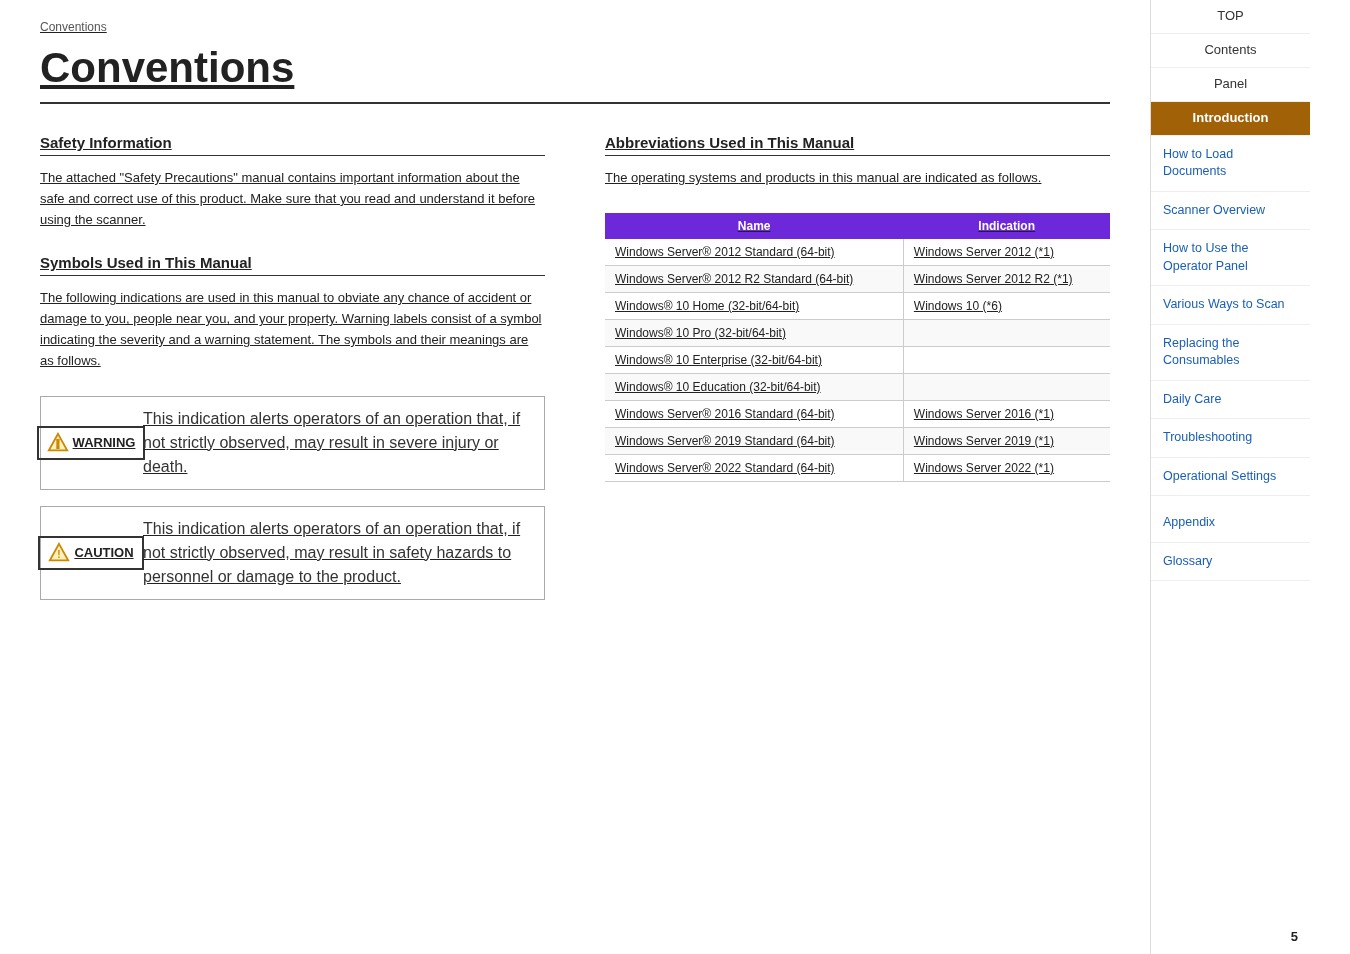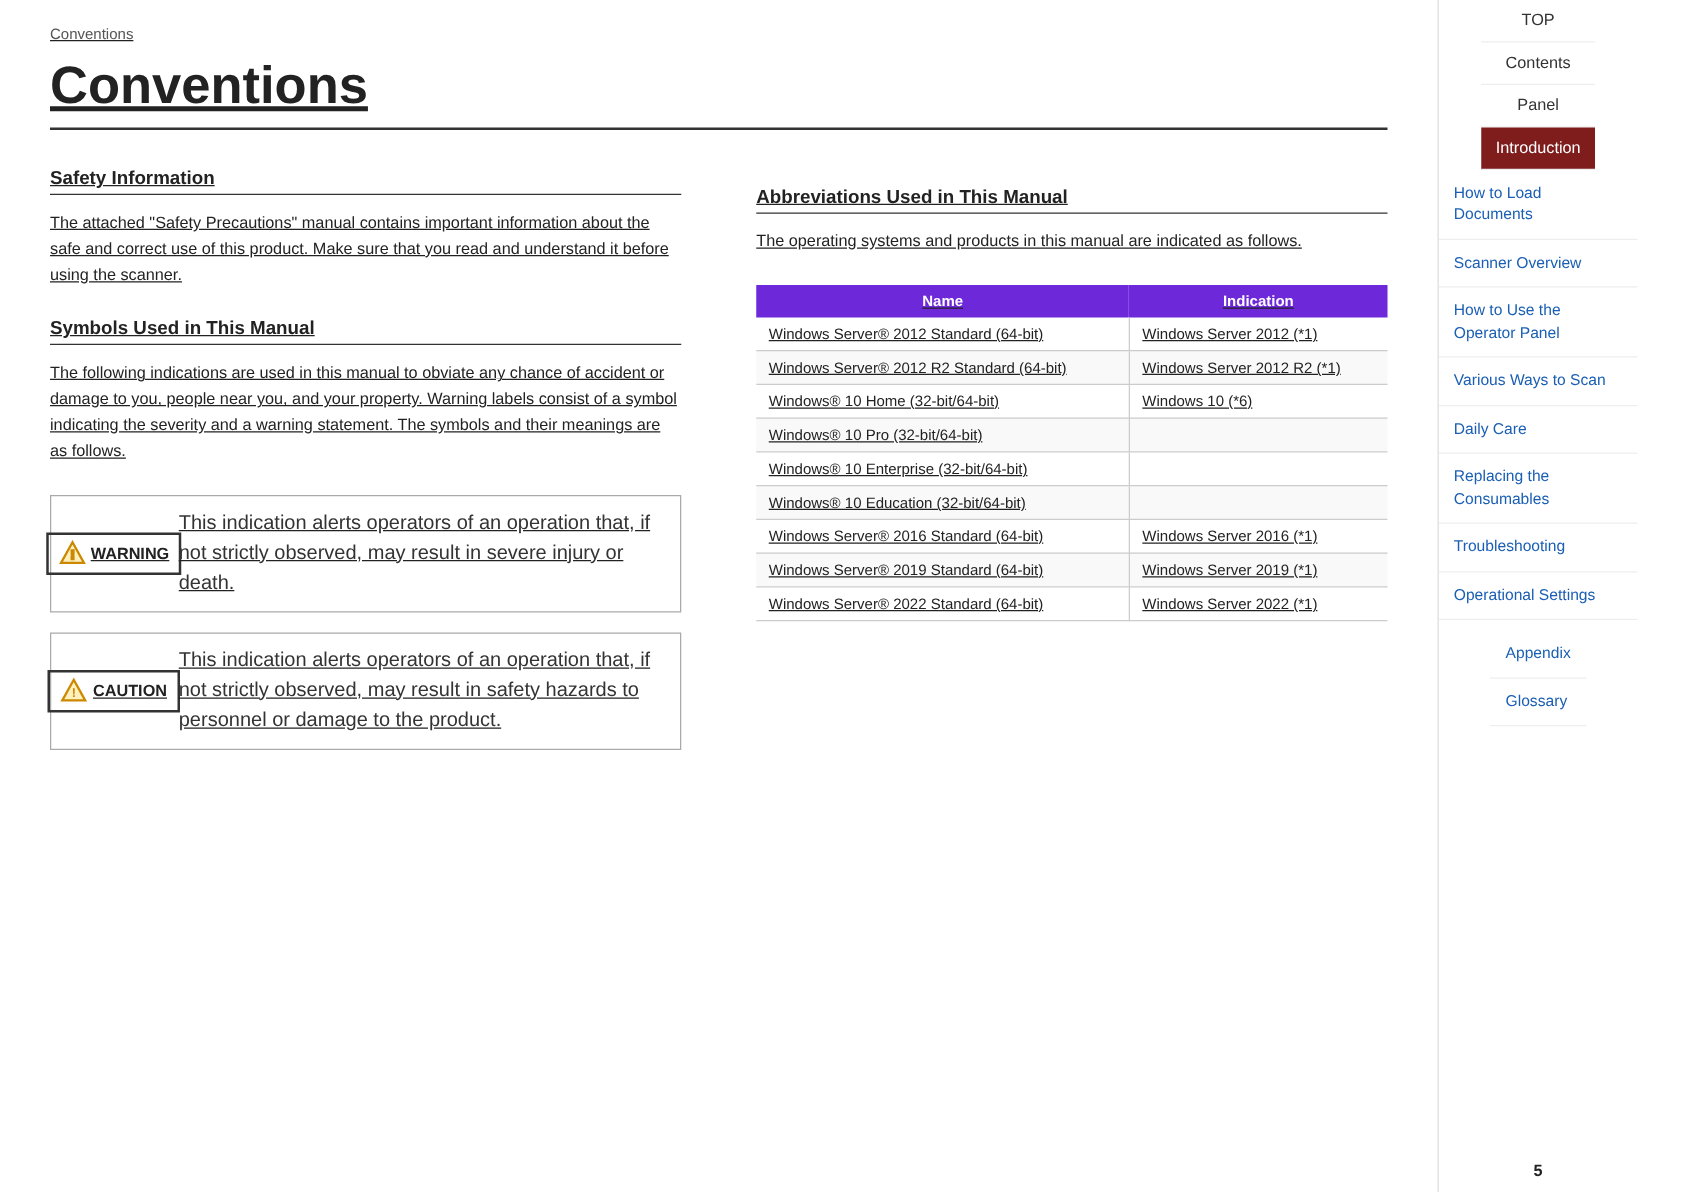--- a/index.html
+++ b/index.html
@@ -97,21 +97,21 @@
     }
 
     .notice-text {
       font-size: 16px;
       line-height: 1.5;
       color: #333;
     }
 
     
     .abbrev-section {
-      margin-top: 15px;
+      margin-top: 0;
     }
 
     .abbrev-table {
       width: 100%;
       border-collapse: collapse;
       font-size: 12px;
       margin-top: 16px;
     }
 
     .abbrev-table th {
@@ -137,42 +137,41 @@
     }
 
     
     .sidebar {
       width: 160px;
       background: #fff;
       border-left: 1px solid #ddd;
       display: flex;
       flex-direction: column;
       font-size: 13px;
-      align-items: center;
     }
 
     .sidebar-top {
       display: flex;
       flex-direction: column;
     }
 
     .sidebar-nav-item {
       padding: 8px 12px;
       text-align: center;
       cursor: pointer;
       border-bottom: 1px solid #eee;
       color: #333;
       font-size: 13px;
       line-height: 1.3;
     }
 
     .sidebar-nav-item.active {
-      background: #7f1d1d;
+      background: #a16207;
       color: #fff;
-      font-weight: normal;
+      font-weight: bold;
     }
 
     .sidebar-nav-item.section-link {
       color: #1a5fb4;
       font-size: 12.5px;
       padding: 10px 12px;
       border-bottom: 1px solid #eee;
       text-align: left;
       line-height: 1.4;
     }
@@ -290,22 +289,22 @@
       <div class="sidebar-nav-item">Contents</div>
       <div class="sidebar-nav-item">Panel</div>
       <div class="sidebar-nav-item active">Introduction</div>
     </div>
 
   <div id="sidebar-sections">
   <div class="sidebar-nav-item section-link">How to Load Documents</div>
       <div class="sidebar-nav-item section-link">Scanner Overview</div>
       <div class="sidebar-nav-item section-link">How to Use the Operator Panel</div>
       <div class="sidebar-nav-item section-link">Various Ways to Scan</div>
+      <div class="sidebar-nav-item section-link">Replacing the Consumables</div>
       <div class="sidebar-nav-item section-link">Daily Care</div>
-      <div class="sidebar-nav-item section-link">Replacing the Consumables</div>
       <div class="sidebar-nav-item section-link">Troubleshooting</div>
       <div class="sidebar-nav-item section-link">Operational Settings</div>
     </div>
 
   <div id="sidebar-bottom" style="margin-top: 8px;">
   <div class="sidebar-nav-item section-link">Appendix</div>
       <div class="sidebar-nav-item section-link">Glossary</div>
     </div>
 
   <div class="page-number">5</div>

